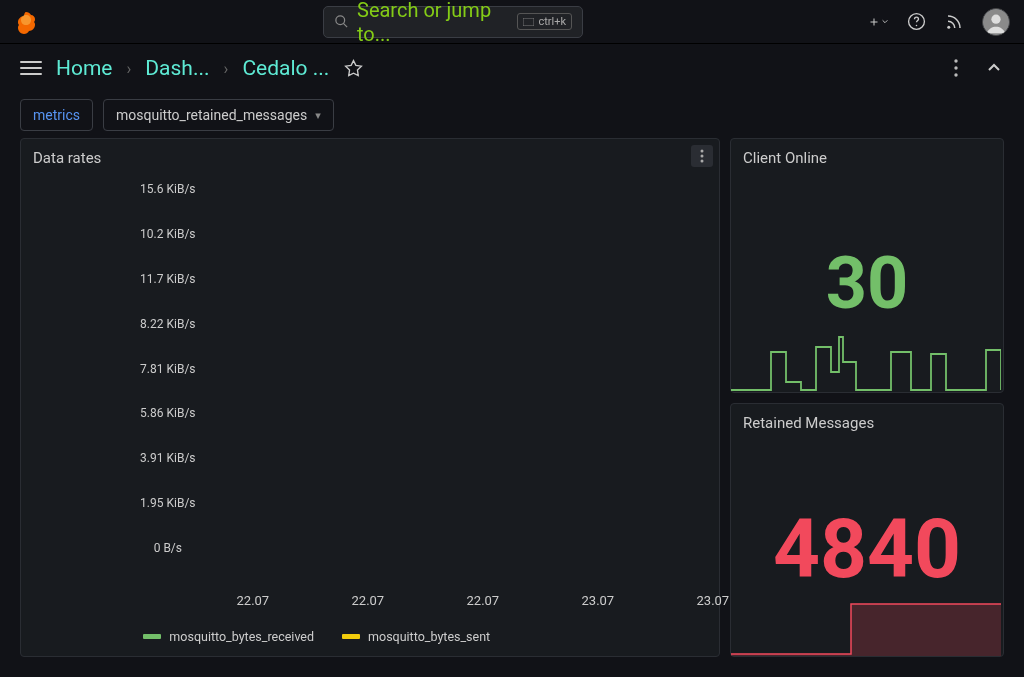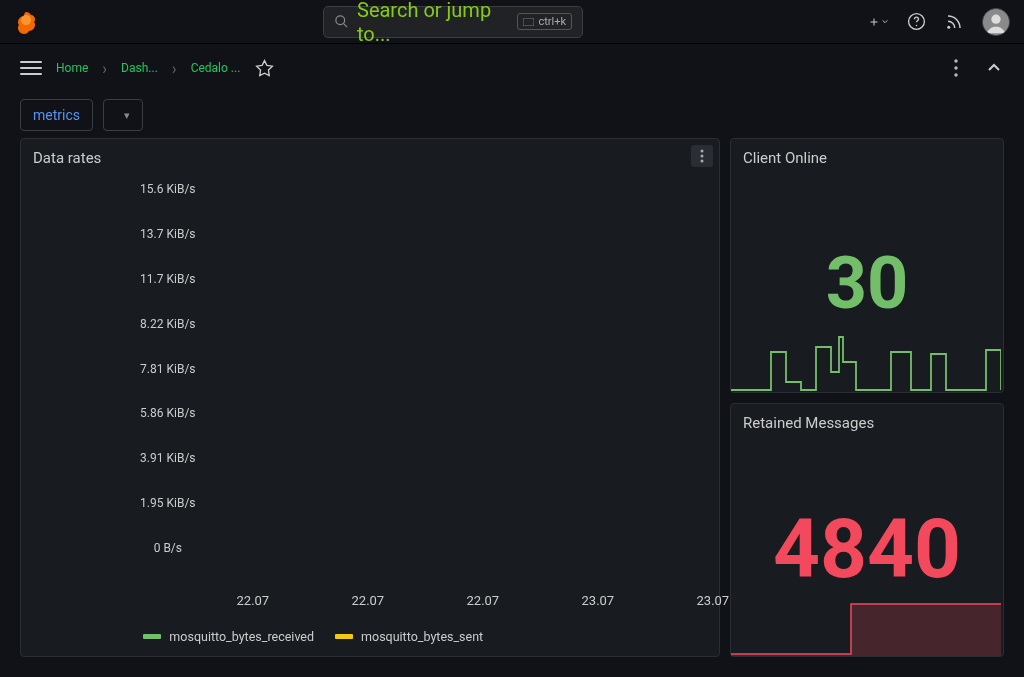--- a/index.html
+++ b/index.html
@@ -45,21 +45,21 @@
   .topbar-right{display:flex;align-items:center;gap:18px;color:#bdbdbd;}
   .icon-btn{width:20px;height:20px;display:flex;align-items:center;justify-content:center;cursor:pointer;}
   .avatar{width:28px;height:28px;border-radius:50%;background:#6b7280;border:1px solid #444;overflow:hidden;}
   
   .bread{
     height:48px; display:flex; align-items:center;
     padding:0 20px; gap:14px;
   }
   .hamburger{width:22px;cursor:pointer;}
   .hamburger div{height:2px;background:#ccc;margin:4px 0;border-radius:1px;}
-  .crumb{font-size:12px;color:#22c55e;cursor:pointer;}
+  .crumb{font-size:21px;color:#5eead4;cursor:pointer;}
   .crumb-sep{color:#666;font-size:16px;}
   .bread-right{margin-left:auto;display:flex;gap:18px;color:#bbb;}
   
   .varbar{
     height:46px; display:flex; align-items:center; gap:10px;
     padding:0 20px;
   }
   .chip{
     height:32px; padding:0 12px; display:flex; align-items:center;
     border:1px solid #3a3d44; border-radius:4px; font-size:14px;
@@ -103,21 +103,21 @@
     position:absolute; inset:0; display:flex; align-items:flex-end;
   }
   .bargroup{
     flex:1; display:flex; align-items:flex-end; justify-content:center;
     gap:1px;
   }
   .bar{width:4px;}
   .bar.g{background:var(--green);}
   .bar.y{background:var(--yellow);}
   .legend{
-    position:absolute; bottom:12px; left:30px; display:flex; gap:21px;
+    position:absolute; bottom:12px; left:30px; display:flex; gap:28px;
     font-size:12.5px; color:#ccc;
   }
   .legend-item{display:flex;align-items:center;gap:8px;}
   .legend-swatch{width:18px;height:5px;border-radius:1px;}
   
   .spark{
     position:absolute; left:0; right:0; bottom:0; height:60px;
   }
   .stat-panel{flex:1;position:relative;display:flex;flex-direction:column;}
   .stat-value-wrap{flex:1;display:flex;align-items:center;justify-content:center;}
@@ -207,20 +207,21 @@
         </svg>
     </div>
   </div>
 </div>
 
 <div class="varbar">
   <div class="chip blue">
     <span>metrics</span>
   </div>
   <div class="chip">
+    <span>mosquitto_retained_messages</span>
     <span class="caret">▾</span>
   </div>
 </div>
 
 <div class="grid">
 
   <div class="panel left">
     <div class="panel-title">Data rates</div>
     <div class="panel-menu">
       <svg width="4" height="14" viewBox="0 0 4 14">
@@ -421,21 +422,21 @@
               <div class="bar y" style="height: 0%;"></div>
             </div>
             <div class="bargroup">
               <div class="bar g" style="height: 14.7436%;"></div>
               <div class="bar y" style="height: 0%;"></div>
             </div>
           </div>
       </div>
       <div id="yticks">
           <div class="ylabel" style="top: 50px;">15.6 KiB/s</div>
-          <div class="ylabel" style="top: 94.875px;">13.7 KiB/s</div>
+          <div class="ylabel" style="top: 94.875px;">10.2 KiB/s</div>
           <div class="ylabel" style="top: 139.75px;">11.7 KiB/s</div>
           <div class="ylabel" style="top: 184.625px;">8.22 KiB/s</div>
           <div class="ylabel" style="top: 229.5px;">7.81 KiB/s</div>
           <div class="ylabel" style="top: 274.375px;">5.86 KiB/s</div>
           <div class="ylabel" style="top: 319.25px;">3.91 KiB/s</div>
           <div class="ylabel" style="top: 364.125px;">1.95 KiB/s</div>
           <div class="ylabel" style="top: 409px;">0 B/s</div>
         </div>
       <div id="xticks">
           <div class="xlabel" style="left: 139.5px;">22.07</div>

